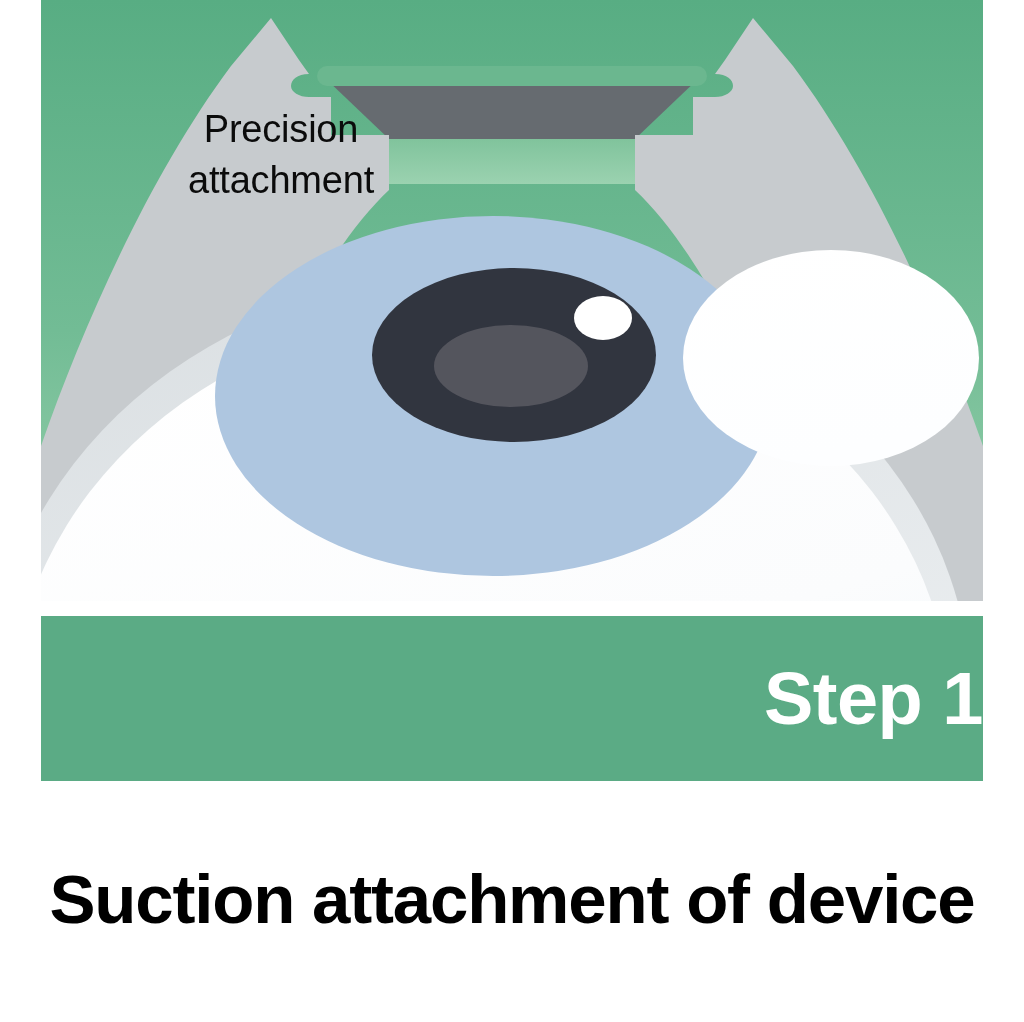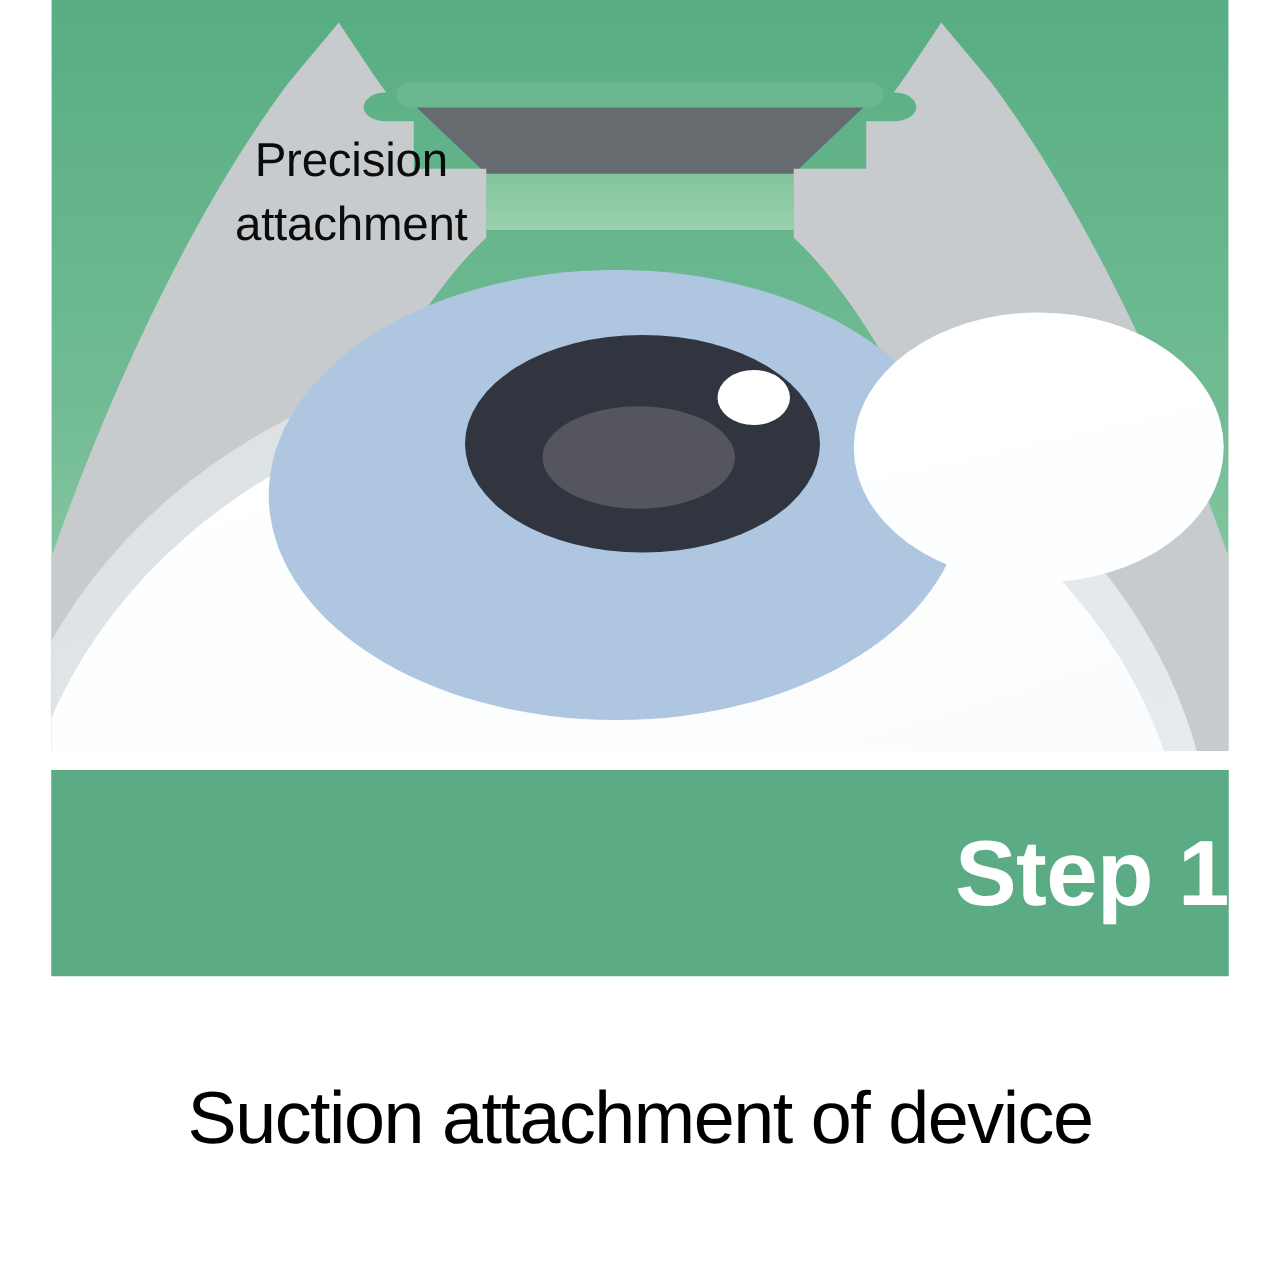--- a/index.html
+++ b/index.html
@@ -60,22 +60,22 @@
     line-height:1;
   }
 
   
   #caption {
     position:absolute;
     left:0; top:862px;
     width:1024px;
     text-align:center;
     color:#000000;
-    font-size:59px;
-    font-weight:normal;
+    font-size:69px;
+    font-weight:bold;
     font-family:"Liberation Sans", sans-serif;
     letter-spacing:-1.2px;
     line-height:1.1;
   }
 </style>
 </head>
 <body>
 
 <div id="page">
 

